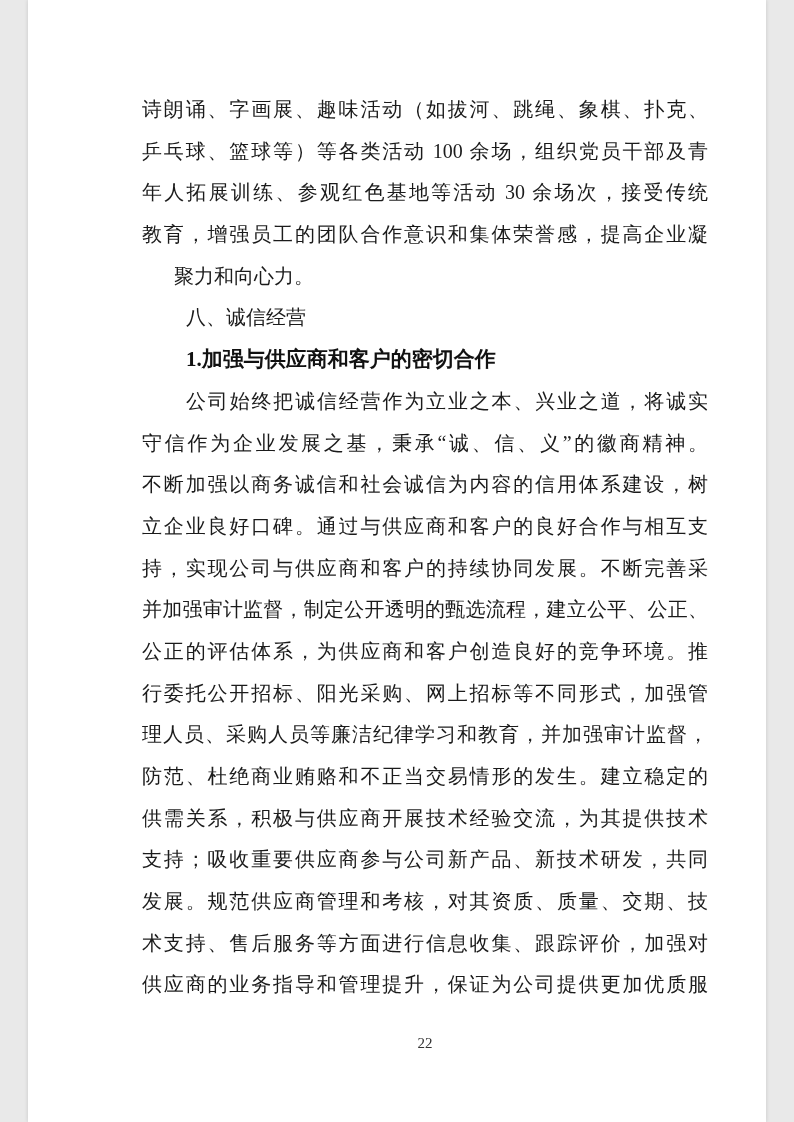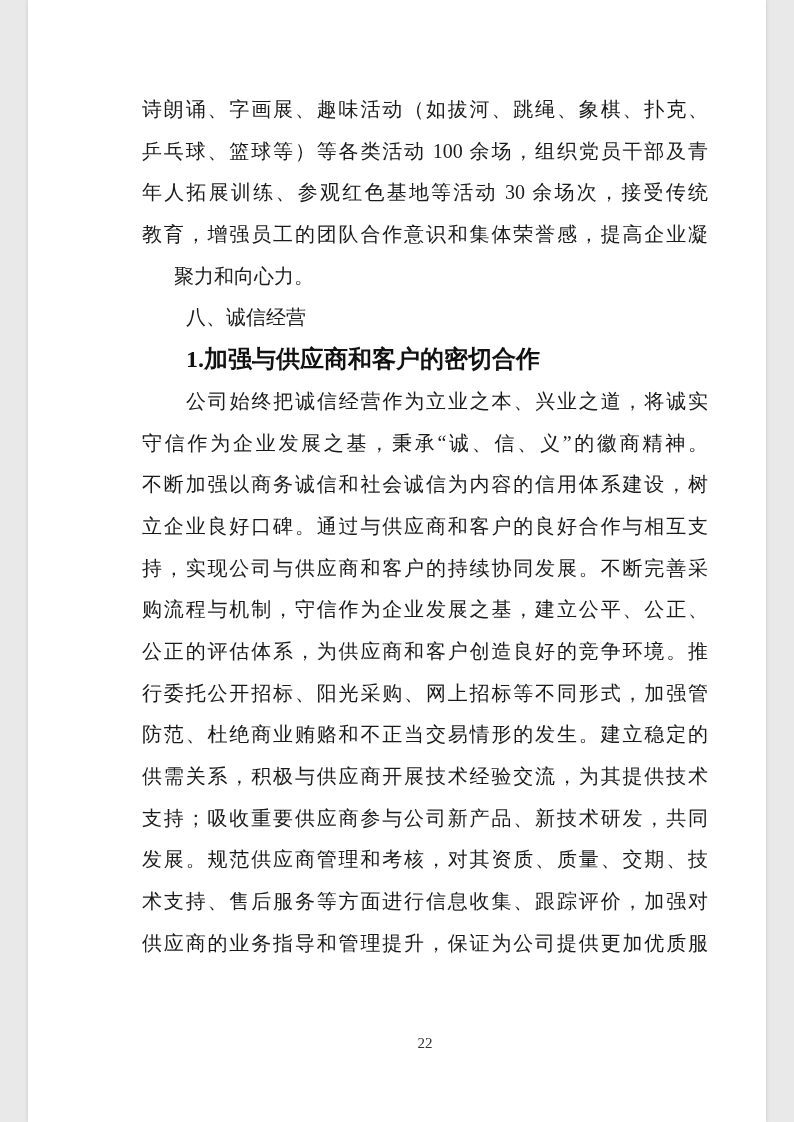--- a/index.html
+++ b/index.html
@@ -46,21 +46,21 @@
     font-size: 20px;
     line-height: 41.7px;
     height: 41.7px;
     padding-left: 44px;
     text-align: left;
     color: #1b1b1b;
   }
   .heading-2 {
     font-family: "Liberation Serif", "DejaVu Serif", serif;
     font-weight: bold;
-    font-size: 24px;
+    font-size: 21px;
     line-height: 41.7px;
     height: 41.7px;
     padding-left: 44px;
     text-align: left;
     color: #111111;
   }
   .page-footer {
     position: absolute;
     left: 0;
     top: 1034px;
@@ -87,23 +87,24 @@
     <div class="textline short">聚力和向心力。</div>
 
     <div class="heading-1">八、诚信经营</div>
     <div class="heading-2">1.加强与供应商和客户的密切合作</div>
 
     <div class="textline indent">公司始终把诚信经营作为立业之本、兴业之道，将诚实</div>
     <div class="textline">守信作为企业发展之基，秉承“诚、信、义”的徽商精神。</div>
     <div class="textline">不断加强以商务诚信和社会诚信为内容的信用体系建设，树</div>
     <div class="textline">立企业良好口碑。通过与供应商和客户的良好合作与相互支</div>
     <div class="textline">持，实现公司与供应商和客户的持续协同发展。不断完善采</div>
-    <div class="textline">购流程与机制，守信作为企业发展之基，建立公平、公正、</div>
+    <div class="textline">并加强审计监督，制定公开透明的甄选流程，建立公平、公正、</div>
     <div class="textline">公正的评估体系，为供应商和客户创造良好的竞争环境。推</div>
     <div class="textline">行委托公开招标、阳光采购、网上招标等不同形式，加强管</div>
+    <div class="textline">理人员、采购人员等廉洁纪律学习和教育，并加强审计监督，</div>
     <div class="textline">防范、杜绝商业贿赂和不正当交易情形的发生。建立稳定的</div>
     <div class="textline">供需关系，积极与供应商开展技术经验交流，为其提供技术</div>
     <div class="textline">支持；吸收重要供应商参与公司新产品、新技术研发，共同</div>
     <div class="textline">发展。规范供应商管理和考核，对其资质、质量、交期、技</div>
     <div class="textline">术支持、售后服务等方面进行信息收集、跟踪评价，加强对</div>
     <div class="textline">供应商的业务指导和管理提升，保证为公司提供更加优质服</div>
 
   </div>
 
   <div class="page-footer">

